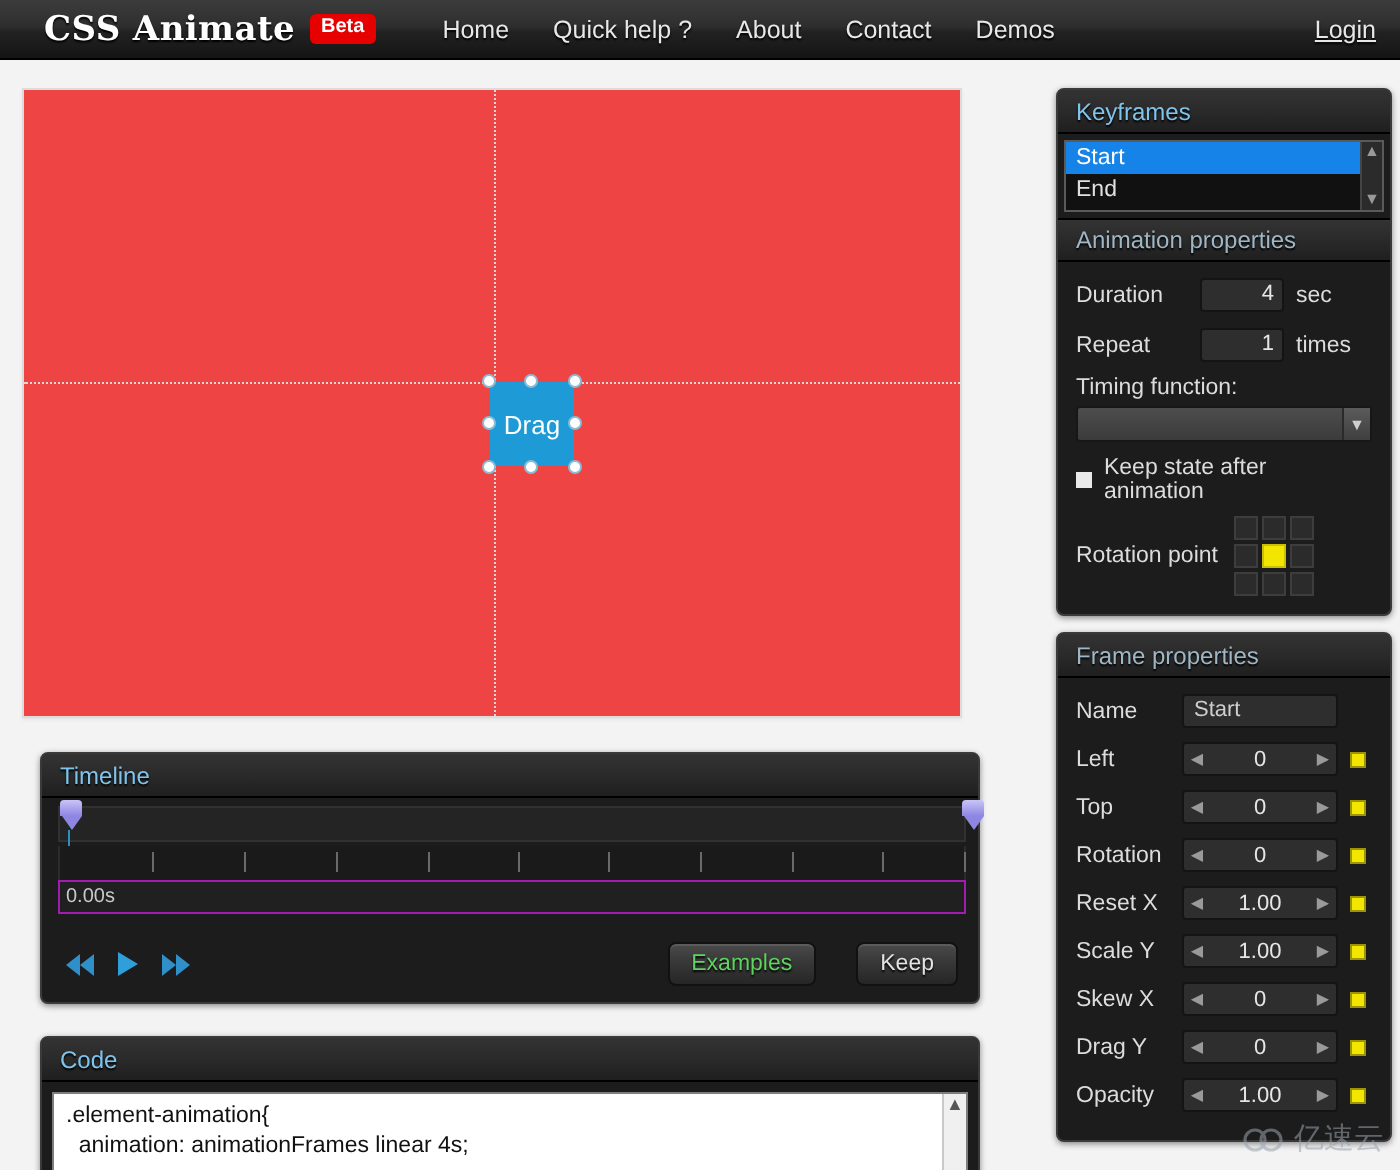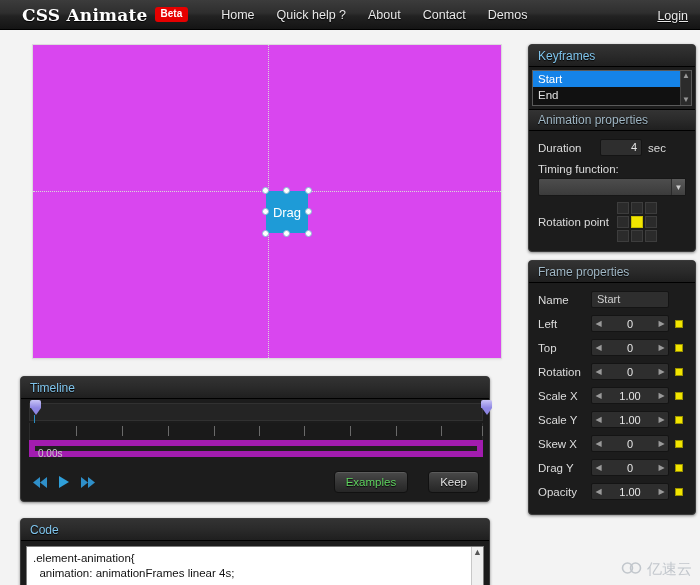--- a/index.html
+++ b/index.html
@@ -57,23 +57,23 @@
     color: #e8e8e8;
     font-size: 12.5px;
     text-decoration: underline;
     cursor: pointer;
     text-shadow: 0 1px 1px #000;
   }
 
   
   .stage-wrap {
     position: absolute;
-    left: 32px; top: 44px;
+    left: 11px; top: 44px;
     width: 470px; height: 315px;
-    background: #d946ef;
+    background: #ef4444;
     border: 1px solid #dcdcdc;
     box-shadow: 0 1px 2px rgba(0,0,0,0.06);
     overflow: hidden;
   }
   .guide-v {
     position: absolute; left: 235px; top: 0;
     width: 1px; height: 315px;
     border-left: 1px dotted #d8d8d8;
   }
   .guide-h {
@@ -155,21 +155,21 @@
   .tl-tick {
     position: absolute; top: 3px;
     width: 1px; height: 10px;
     background: #6a6a6a;
   }
   .tl-timelabelrow {
     position: absolute;
     left: 8px; top: 41px;
     width: 454px; height: 17px;
     background: #202020;
-    border: 6px solid #a21caf;
+    border: 1px solid #a21caf;
   }
   .tl-time {
     color: #c9c9c9;
     font-size: 10px;
     padding: 2px 0 0 3px;
   }
   .kf-marker {
     position: absolute;
     width: 11px; height: 15px;
     top: 1px;
@@ -405,21 +405,21 @@
     background: #f2e500;
     border: 1px solid #9c9400;
     margin-left: 6px;
     cursor: pointer;
   }
 
   
   .watermark {
     position: absolute;
     right: 8px; bottom: 6px;
-    display: flex; align-items: flex-start;
+    display: flex; align-items: center;
     opacity: 0.55;
     pointer-events: none;
   }
   .wm-text {
     color: #9aa3ad;
     font-size: 15px;
     margin-left: 4px;
     font-family: "DejaVu Sans", sans-serif;
   }
 </style>
@@ -548,26 +548,35 @@
     <div class="panel-head" style="border-top:1px solid #000;border-radius:0;">
       <span class="panel-head-title dim">Animation properties</span>
     </div>
 
     <div class="prop-body">
       <div class="row">
         <span class="row-label">Duration</span>
         <div class="num-input">4</div>
         <span class="unit">sec</span>
       </div>
+      <div class="row">
+        <span class="row-label">Repeat</span>
+        <div class="num-input">1</div>
+        <span class="unit">times</span>
+      </div>
 
       <div class="sub-label">Timing function:</div>
       <div class="select-box">
         <div class="select-arrow">▼</div>
       </div>
 
+      <div class="chk-row" style="margin-top:7px;">
+        <span class="chk"></span>
+        <span class="chk-label">Keep state after animation</span>
+      </div>
 
       <div class="rot-row">
         <span class="rot-label">Rotation point</span>
         <div class="rot-grid">
           <div class="rot-cell"></div>
           <div class="rot-cell"></div>
           <div class="rot-cell"></div>
           <div class="rot-cell"></div>
           <div class="rot-cell active"></div>
           <div class="rot-cell"></div>
@@ -614,21 +623,21 @@
         <span class="fp-label">Rotation</span>
         <div class="spinner">
           <span class="spin-l">◀</span>
           <div class="spin-val">0</div>
           <span class="spin-r">▶</span>
         </div>
         <span class="yellow-sq"></span>
       </div>
 
       <div class="fp-row">
-        <span class="fp-label">Scale X</span>
+        <span class="fp-label">Reset X</span>
         <div class="spinner">
           <span class="spin-l">◀</span>
           <div class="spin-val">1.00</div>
           <span class="spin-r">▶</span>
         </div>
         <span class="yellow-sq"></span>
       </div>
 
       <div class="fp-row">
         <span class="fp-label">Scale Y</span>

